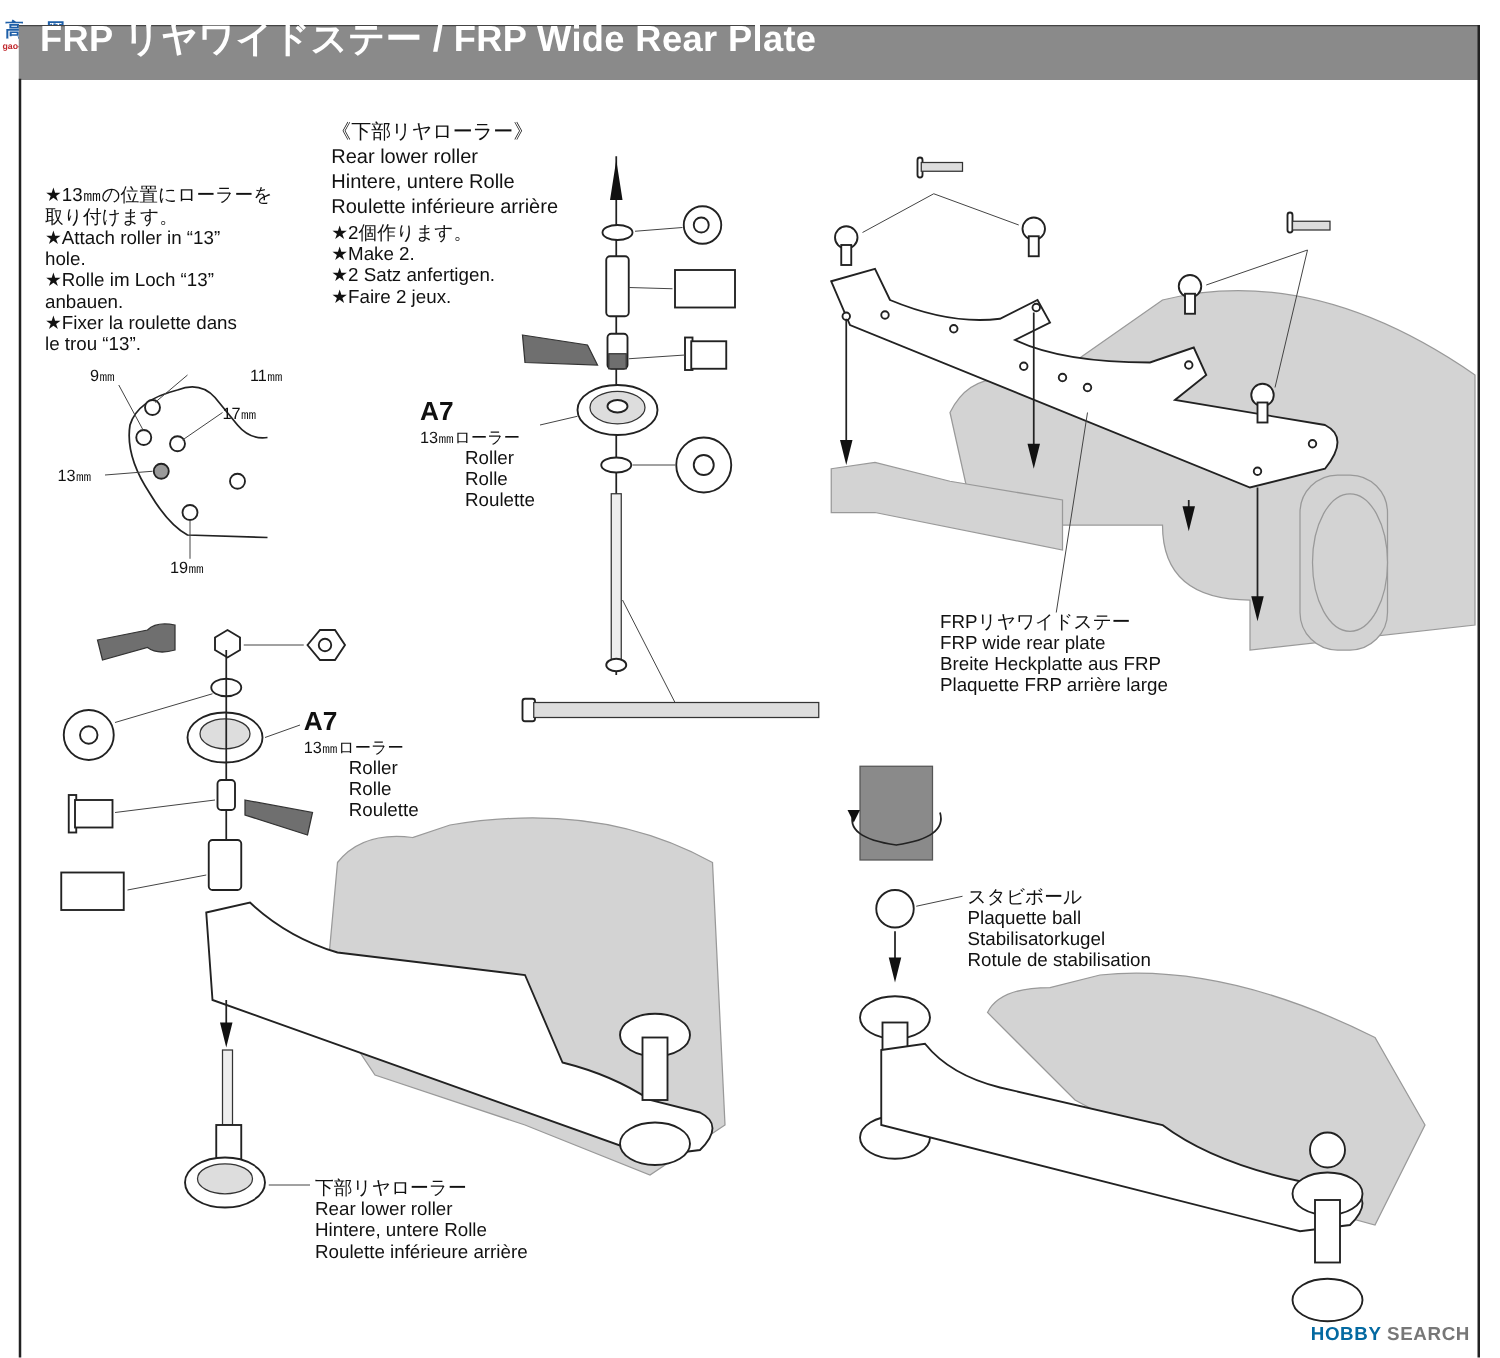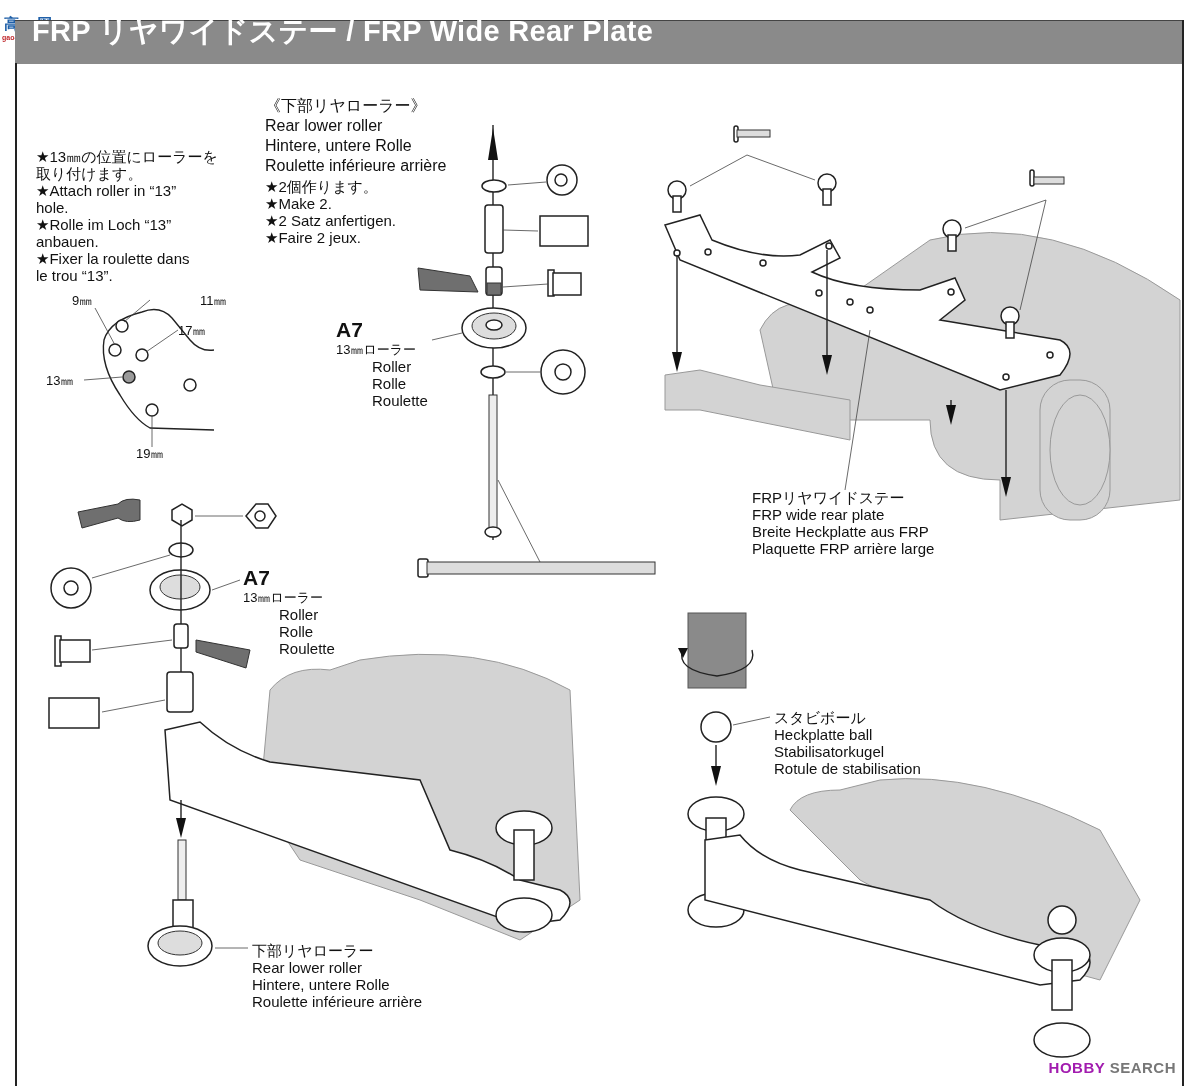--- a/index.html
+++ b/index.html
@@ -12,21 +12,21 @@
                   letter-spacing:0.3px; white-space:nowrap; font-stretch:condensed; }
   .left-border { left:15px; top:63px; width:2px; height:1023px; background:#222; }
   .right-border { left:1182px; top:20px; width:2px; height:1066px; background:#222; }
   .wm { left:2px; top:0px; width:80px; height:34px;margin-top:16px; }
   .wm-cn { font-size:15px; font-weight:bold; color:#1e5fa8; letter-spacing:7px; position:absolute; left:2px; top:-1px; }
   .wm-url { font-size:7px; font-weight:bold; color:#c0282d; position:absolute; left:0; top:18px; }
   .txt { font-size:15px; line-height:17px; white-space:nowrap; }
   .txt-sm { font-size:13px; line-height:16px; white-space:nowrap; }
   .lbl-a7 { font-size:21px; font-weight:bold; }
   .hobby { right:24px; bottom:10px; font-size:15px; font-weight:bold; color:#777; letter-spacing:0.5px; white-space:nowrap; }
-  .hobby .hb { color:#a21caf; }
+  .hobby .hb { color:#0369a1; }
   svg { position:absolute; left:0; top:0; }
   .line { stroke:#222; fill:none; stroke-width:1.4; }
   .thin { stroke:#444; fill:none; stroke-width:0.8; }
   .part { stroke:#222; fill:#fff; stroke-width:1.5; }
   .shade { fill:#d3d3d3; stroke:#999; stroke-width:1; }
   .dark { fill:#6f6f6f; stroke:#333; stroke-width:1; }
 </style>
 </head>
 <body>
 
@@ -239,21 +239,21 @@
 
 <div class="abs" style="left:752px; top:489px;">
   <div class="txt">FRPリヤワイドステー</div>
   <div class="txt">FRP wide rear plate</div>
   <div class="txt">Breite Heckplatte aus FRP</div>
   <div class="txt">Plaquette FRP arrière large</div>
 </div>
 
 <div class="abs" style="left:774px; top:709px;">
   <div class="txt">スタビボール</div>
-  <div class="txt">Heckplatte ball</div>
+  <div class="txt">Plaquette ball</div>
   <div class="txt">Stabilisatorkugel</div>
   <div class="txt">Rotule de stabilisation</div>
 </div>
 
 <div class="abs" style="left:252px; top:942px;">
   <div class="txt">下部リヤローラー</div>
   <div class="txt">Rear lower roller</div>
   <div class="txt">Hintere, untere Rolle</div>
   <div class="txt">Roulette inférieure arrière</div>
 </div>

